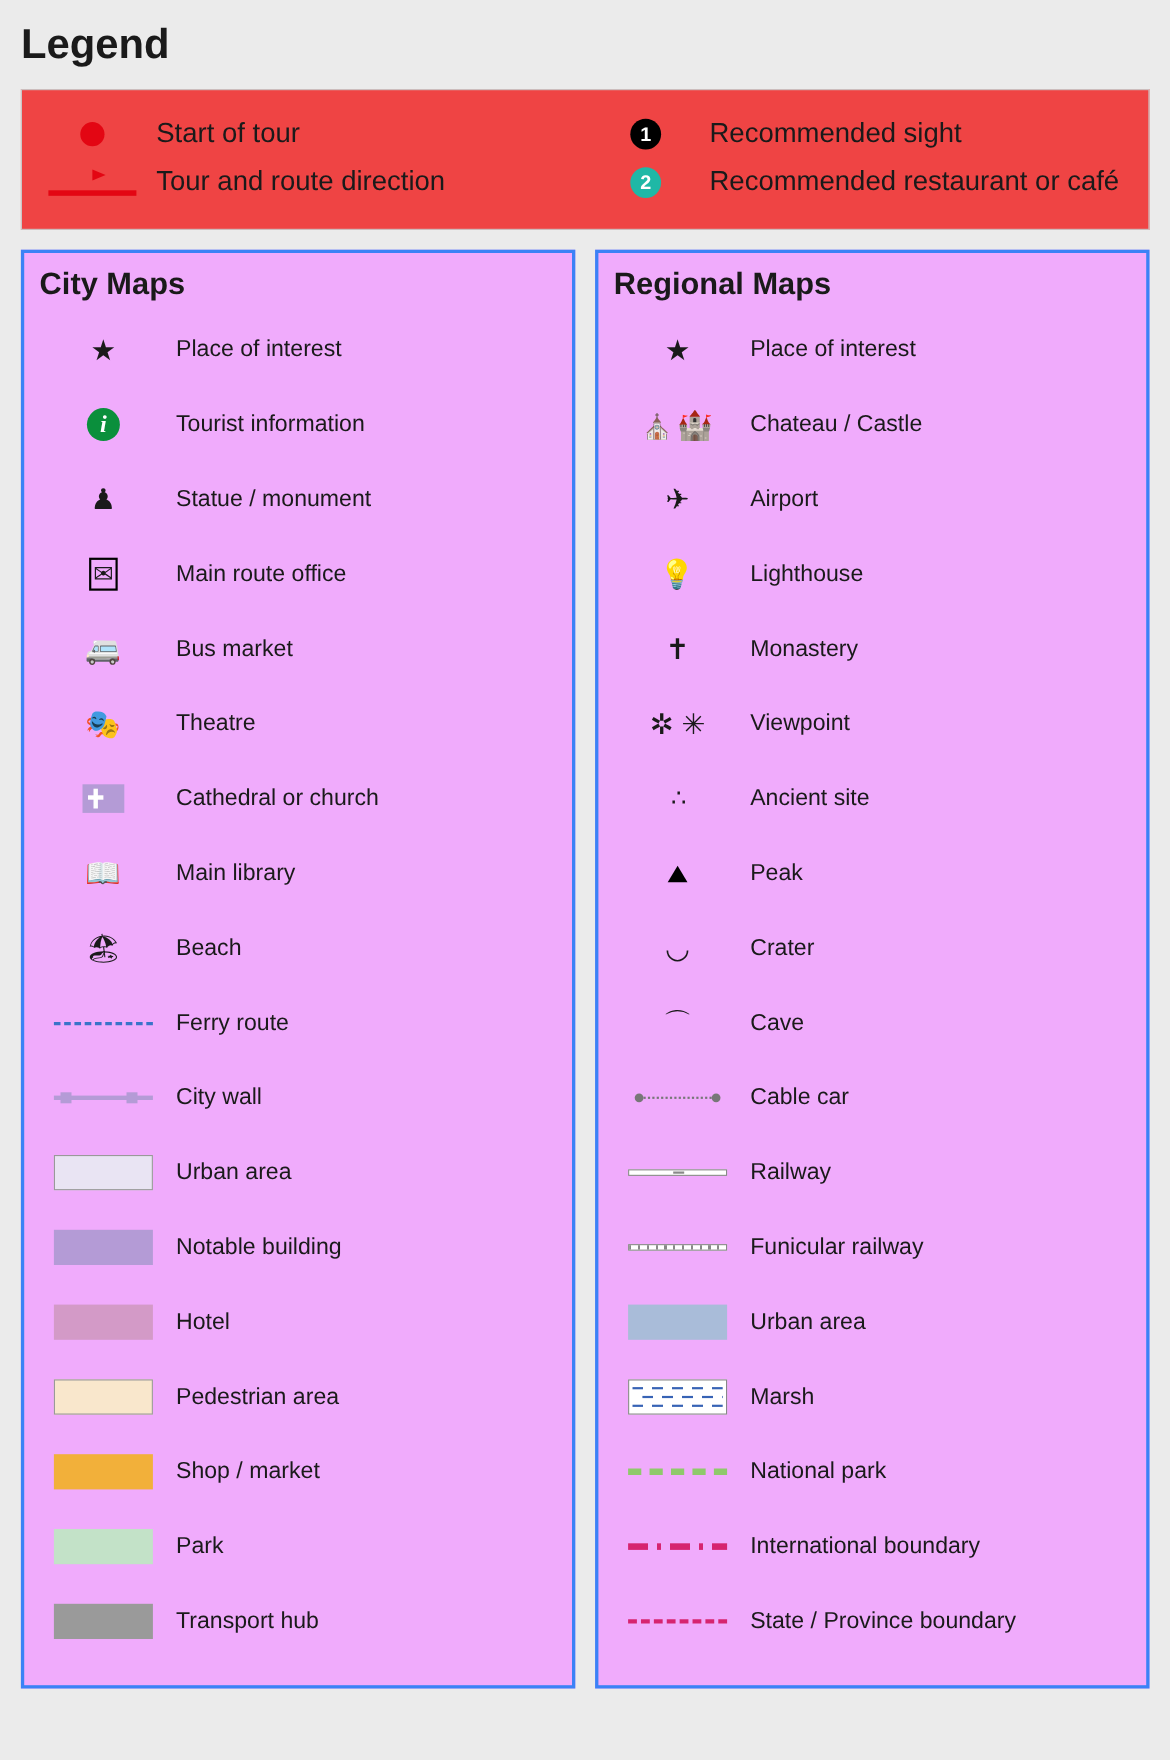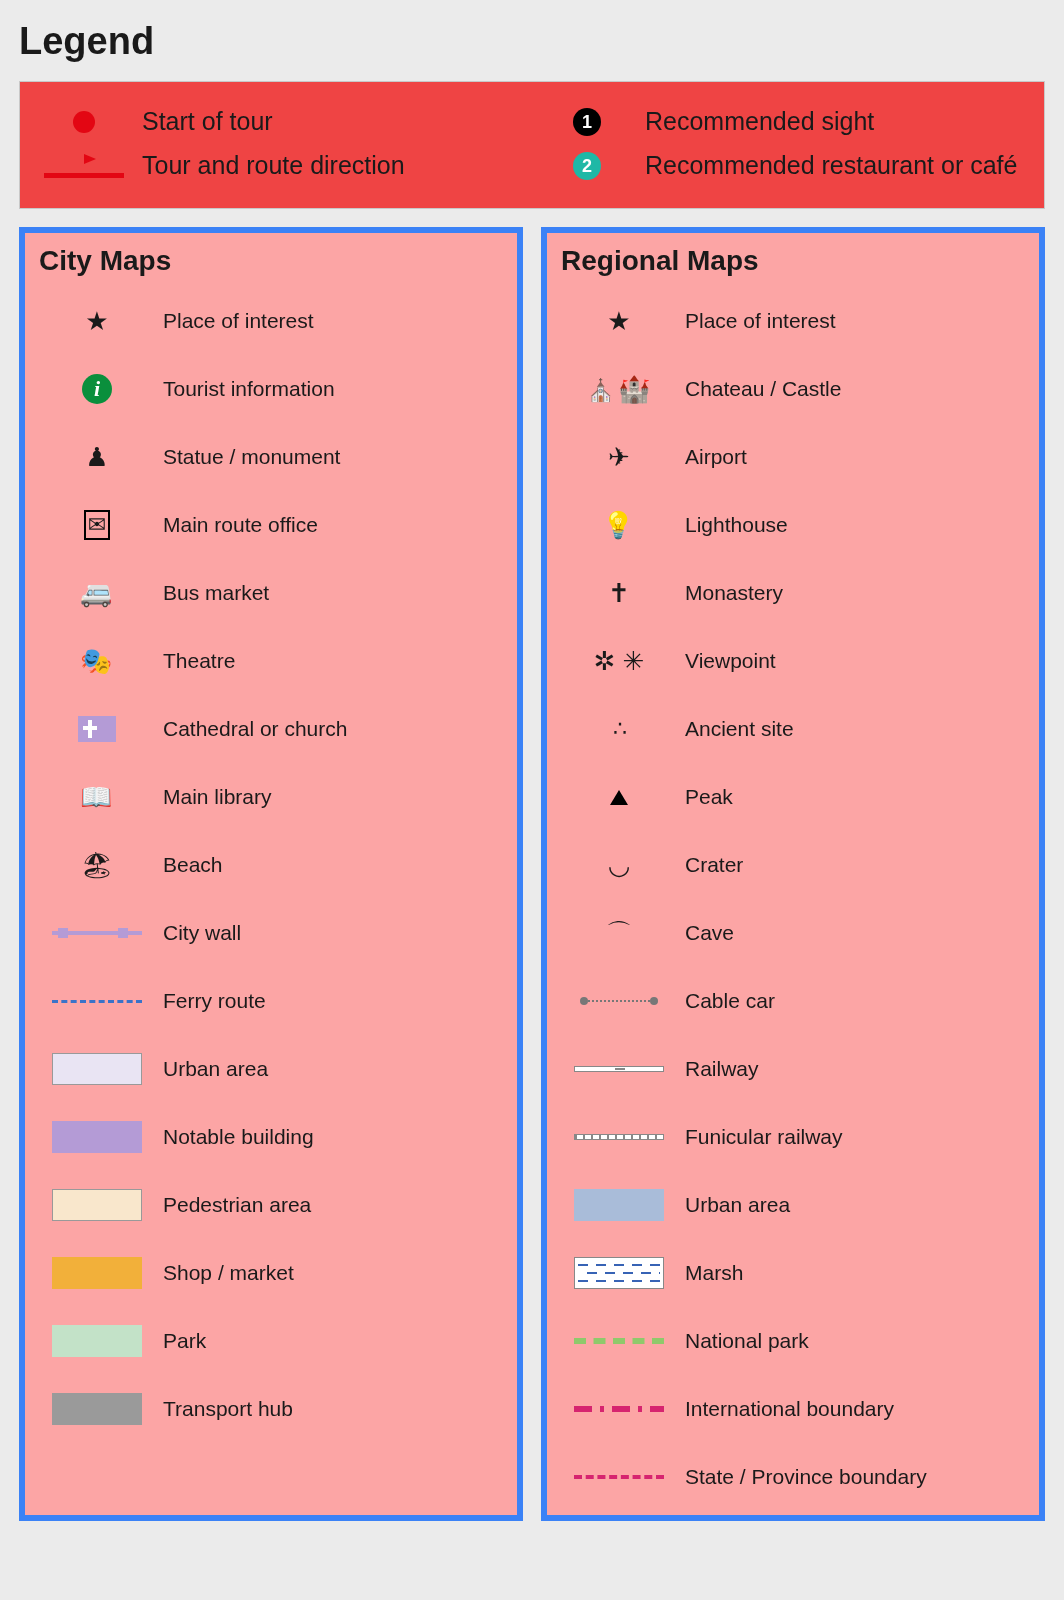--- a/index.html
+++ b/index.html
@@ -34,23 +34,23 @@
     }
     .top-box .legend-row .icon-cell { width: 100px; flex-shrink: 0; display:flex; justify-content:center; align-items:center;}
     .top-box .legend-row .label { font-size: 25px; line-height: 1.25; }
 
     .columns {
       display: flex;
       gap: 18px;
     }
     .col {
       flex: 1;
-      background: #fca5a5;
-      border: 6px solid #3b82f6;
-      padding: 12px 14px 4px 14px;
+      background: #f0abfc;
+      border: 3px solid #3b82f6;
+      padding: 12px 14px 24px 14px;
     }
     .col-title {
       font-size: 28px;
       font-weight: bold;
       margin-bottom: 10px;
     }
     .col .legend-row { min-height: 68px; }
     .col .legend-row .icon-cell {
       width: 116px;
       flex-shrink: 0;
@@ -257,44 +257,50 @@
           <div class="label">Main library</div>
         </div>
         <div class="legend-row">
           <div class="icon-cell">
             <span class="glyph">🏖</span>
           </div>
           <div class="label">Beach</div>
         </div>
         <div class="legend-row">
           <div class="icon-cell">
+            <span class="dashed-line" style="border-color:#3a73c9;"></span>
+          </div>
+          <div class="label">Ferry route</div>
+        </div>
+        <div class="legend-row">
+          <div class="icon-cell">
             <span class="city-wall">
               <span class="sq1"></span>
               <span class="sq2"></span>
             </span>
           </div>
           <div class="label">City wall</div>
         </div>
         <div class="legend-row">
           <div class="icon-cell">
-            <span class="dashed-line" style="border-color:#3a73c9;"></span>
-          </div>
-          <div class="label">Ferry route</div>
-        </div>
-        <div class="legend-row">
-          <div class="icon-cell">
             <span class="swatch bordered" style="background:#e9e4f3"></span>
           </div>
           <div class="label">Urban area</div>
         </div>
         <div class="legend-row">
           <div class="icon-cell">
             <span class="swatch " style="background:#b49bd6"></span>
           </div>
           <div class="label">Notable building</div>
+        </div>
+        <div class="legend-row">
+          <div class="icon-cell">
+            <span class="swatch " style="background:#d39ac7"></span>
+          </div>
+          <div class="label">Hotel</div>
         </div>
         <div class="legend-row">
           <div class="icon-cell">
             <span class="swatch bordered" style="background:#f9e7cc"></span>
           </div>
           <div class="label">Pedestrian area</div>
         </div>
         <div class="legend-row">
           <div class="icon-cell">
             <span class="swatch " style="background:#f2b03a"></span>

